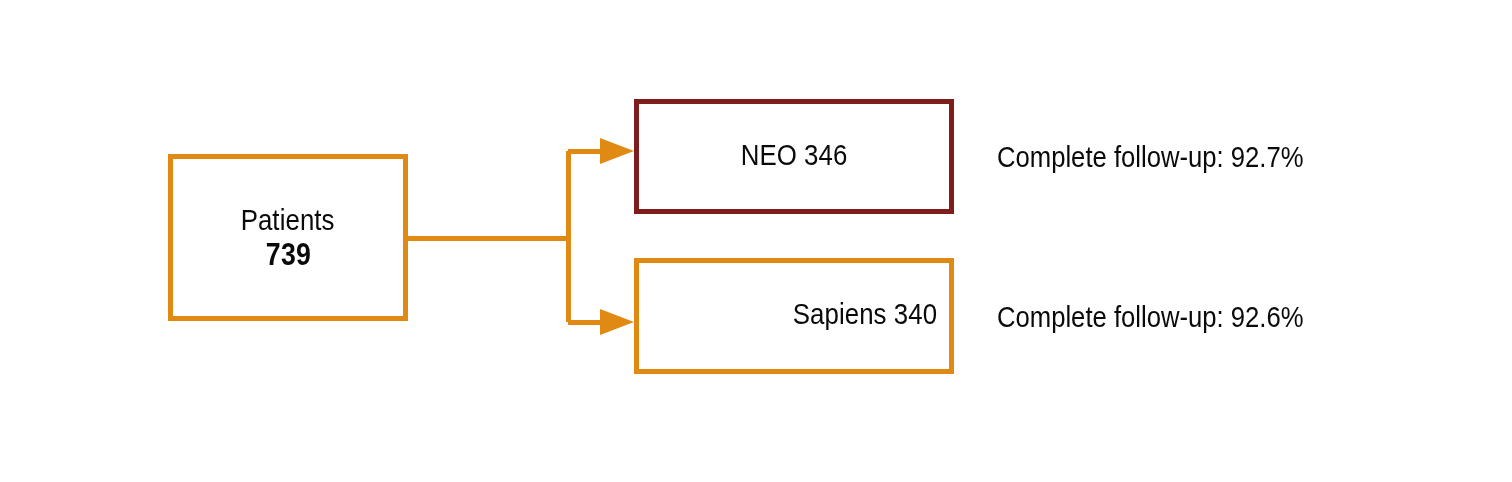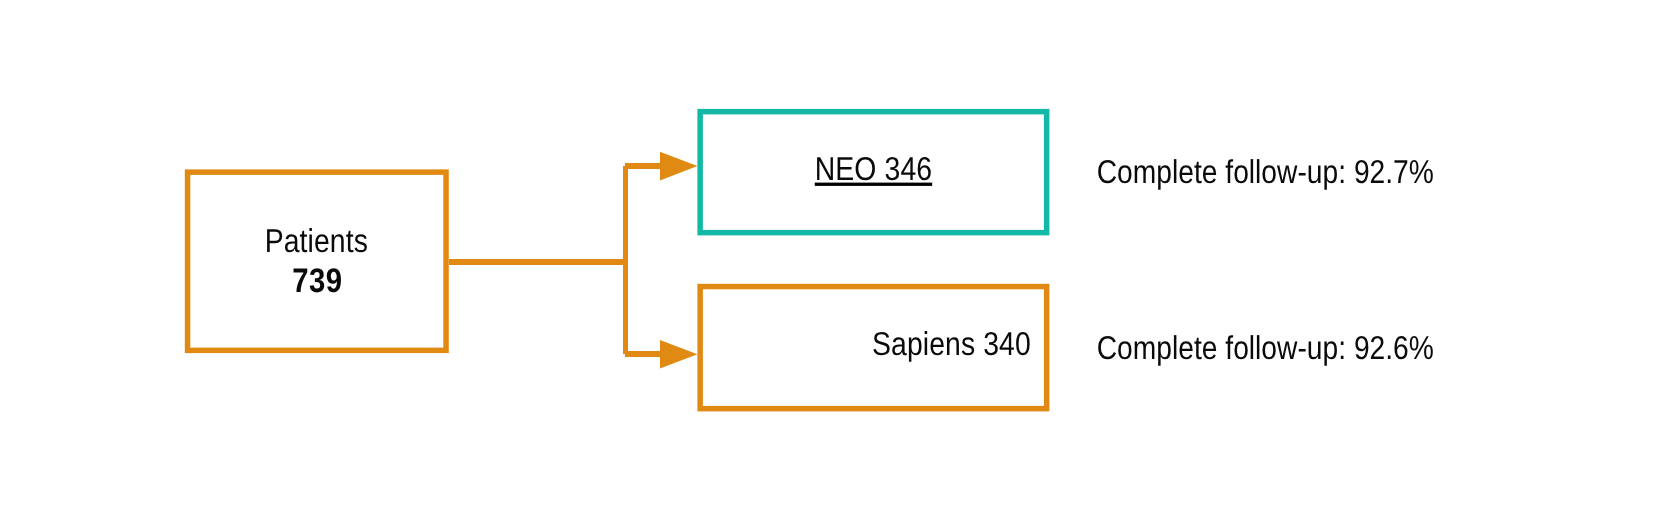--- a/index.html
+++ b/index.html
@@ -37,23 +37,22 @@
     top: 154px;
     width: 240px;
     height: 167px;
     border: 5px solid #e08a14;
   }
   #box-neo {
     left: 634px;
     top: 99px;
     width: 320px;
     height: 115px;
-    border: 5px solid #14b8a6;
+    border: 5px solid #7f1d1d;
     padding-bottom: 4px;
-    text-decoration: underline;
   }
   #box-sapiens {
     left: 634px;
     top: 258px;
     width: 320px;
     height: 116px;
     border: 5px solid #e08a14;
     padding-bottom: 4px;
     align-items: flex-end;
   }

